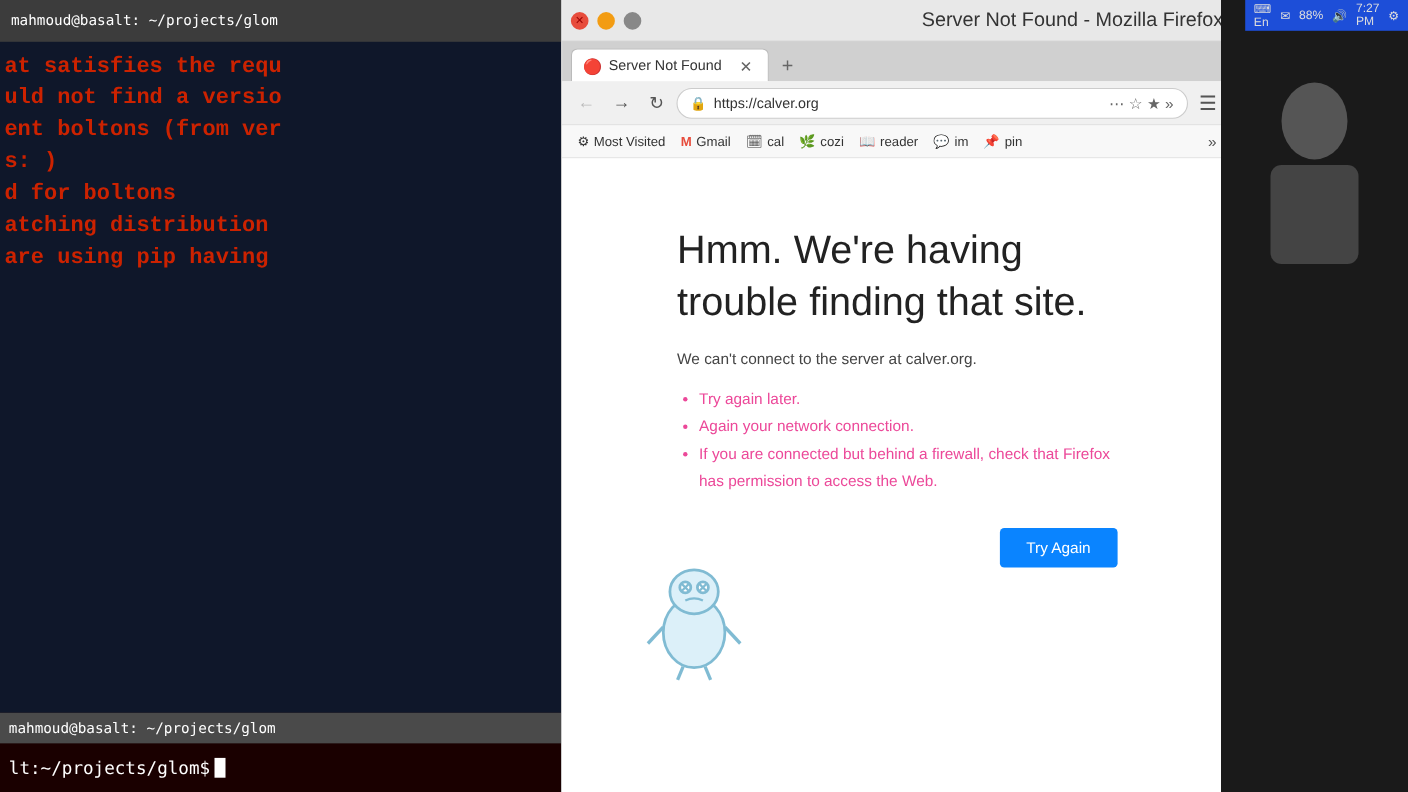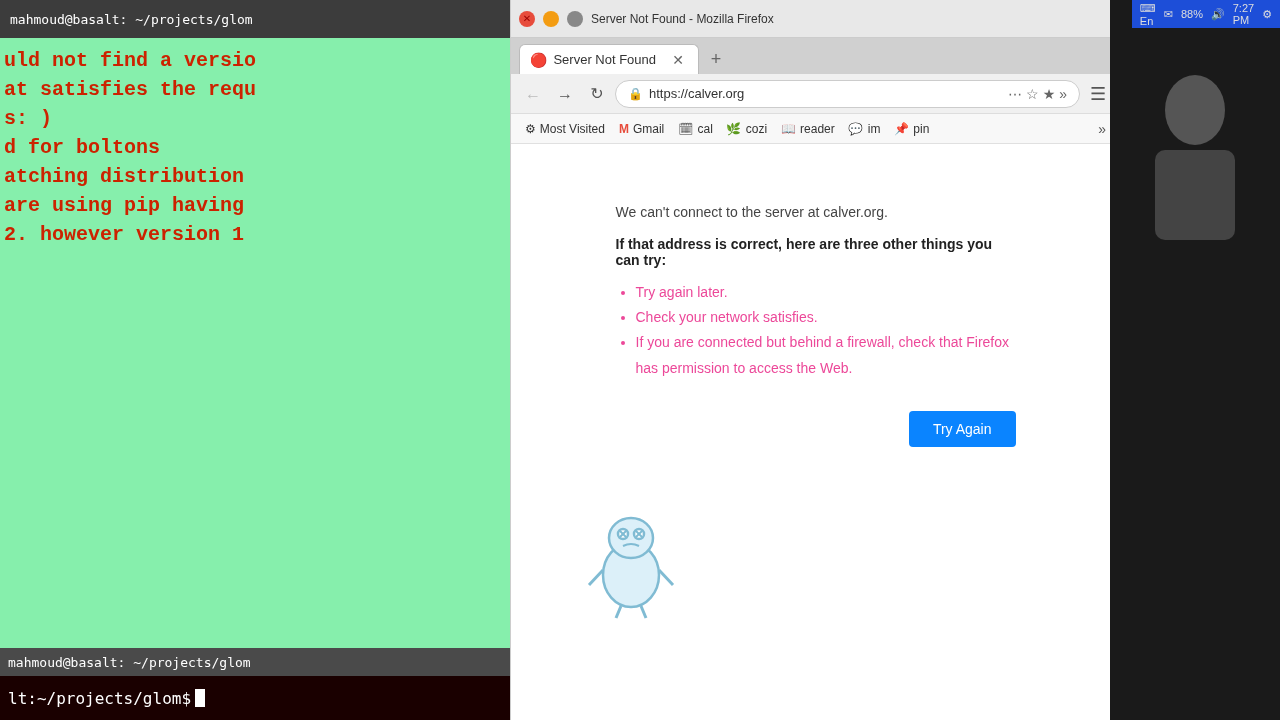--- a/index.html
+++ b/index.html
@@ -3,21 +3,21 @@
   <meta charset="utf-8">
   <style>
     * { margin: 0; padding: 0; box-sizing: border-box; }
     body { width: 1280px; height: 720px; overflow: hidden; font-family: Arial, sans-serif; background: #2d0a0a; position: relative; }
 
     
     .terminal-pane {
       position: absolute;
       left: 0; top: 0;
       width: 600px; height: 720px;
-      background: #86efac;
+      background: #0f172a;
       overflow: hidden;
     }
     .terminal-titlebar {
       background: #3c3c3c;
       height: 38px;
       display: flex;
       align-items: center;
       padding: 0 10px;
       gap: 8px;
     }
@@ -109,23 +109,23 @@
     }
     .win-max-btn {
       width: 16px; height: 16px;
       border-radius: 50%;
       background: #888;
       border: none;
       cursor: pointer;
     }
     .browser-title-text {
       color: #333;
-      font-size: 12px;
+      font-size: 18px;
       flex: 1;
-      text-align: left;
+      text-align: right;
     }
 
     
     .tab-bar {
       background: #d0d0d0;
       height: 36px;
       display: flex;
       align-items: flex-end;
       padding: 0 8px;
       gap: 2px;
@@ -341,27 +341,27 @@
     }
   </style>
 </head>
 <body>
 
 <div class="terminal-pane">
   <div class="terminal-titlebar">
     <span class="terminal-title">mahmoud@basalt: ~/projects/glom</span>
   </div>
   <div class="terminal-content">
+    <div>at satisfies the requ</div>
     <div>uld not find a versio</div>
-    <div>at satisfies the requ</div>
+    <div>ent boltons (from ver</div>
     <div>s: )</div>
     <div>d for boltons</div>
     <div>atching distribution</div>
     <div>are using pip having</div>
-    <div>2. however version 1</div>
   </div>
   <div class="terminal-prompt-area">
     <div class="terminal-prompt-bar">
       <span>mahmoud@basalt: ~/projects/glom</span>
     </div>
     <div class="terminal-cmdline">
       <span>lt:~/projects/glom$</span>
       <span class="cursor-block"></span>
     </div>
   </div>
@@ -458,25 +458,25 @@
           <line x1="32" y1="70" x2="18" y2="85" stroke="#6ab0cc" stroke-width="3"></line>
           <line x1="88" y1="70" x2="102" y2="85" stroke="#6ab0cc" stroke-width="3"></line>
 
           <line x1="50" y1="106" x2="45" y2="118" stroke="#6ab0cc" stroke-width="3"></line>
           <line x1="70" y1="106" x2="75" y2="118" stroke="#6ab0cc" stroke-width="3"></line>
         </g>
       </svg>
     </div>
 
     <div class="error-page">
+      <h1 class="error-heading">Hmm. We're having trouble finding that site.</h1>
       <p class="error-subtitle">We can't connect to the server at calver.org.</p>
-      <p class="error-details">If that address is correct, here are three other things you can try:</p>
       <ul class="error-list">
         <li>Try again later.</li>
-        <li>Check your network satisfies.</li>
+        <li>Again your network connection.</li>
         <li>If you are connected but behind a firewall, check that Firefox has permission to access the Web.</li>
       </ul>
       <button class="try-again-btn">Try Again</button>
     </div>
   </div>
 </div>
 
 <div class="right-panel">
   <div class="webcam-figure">
     

